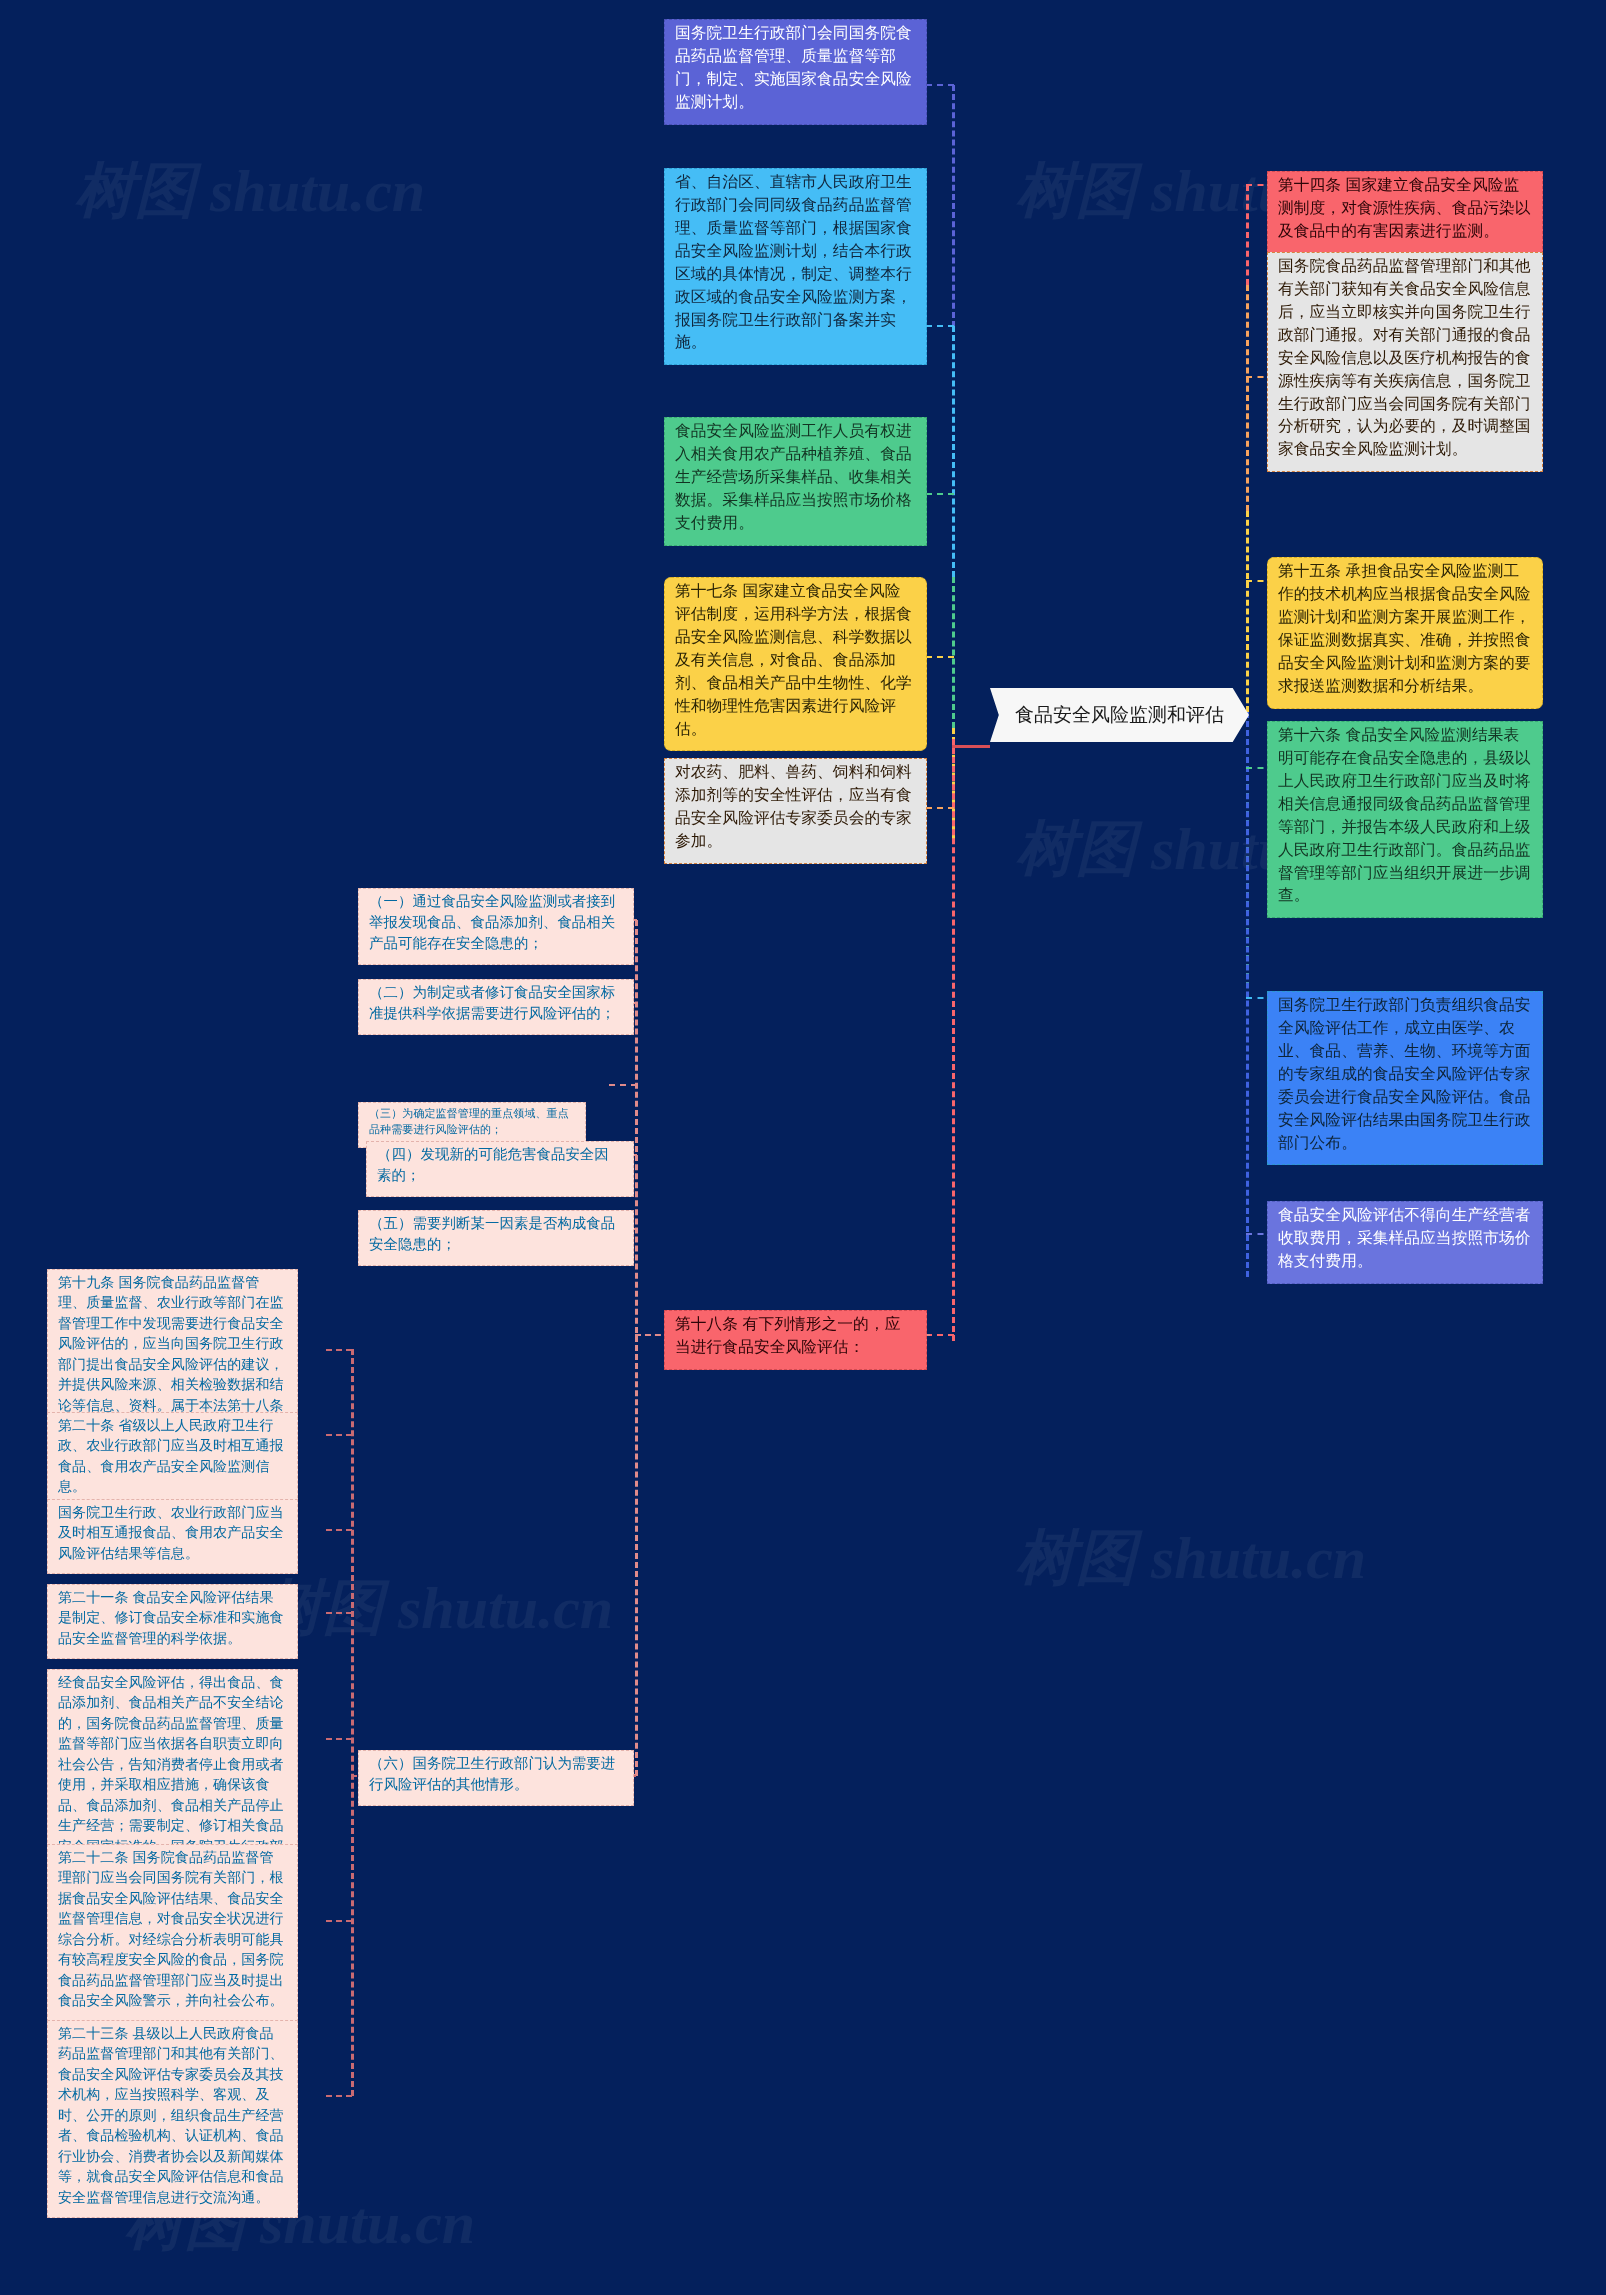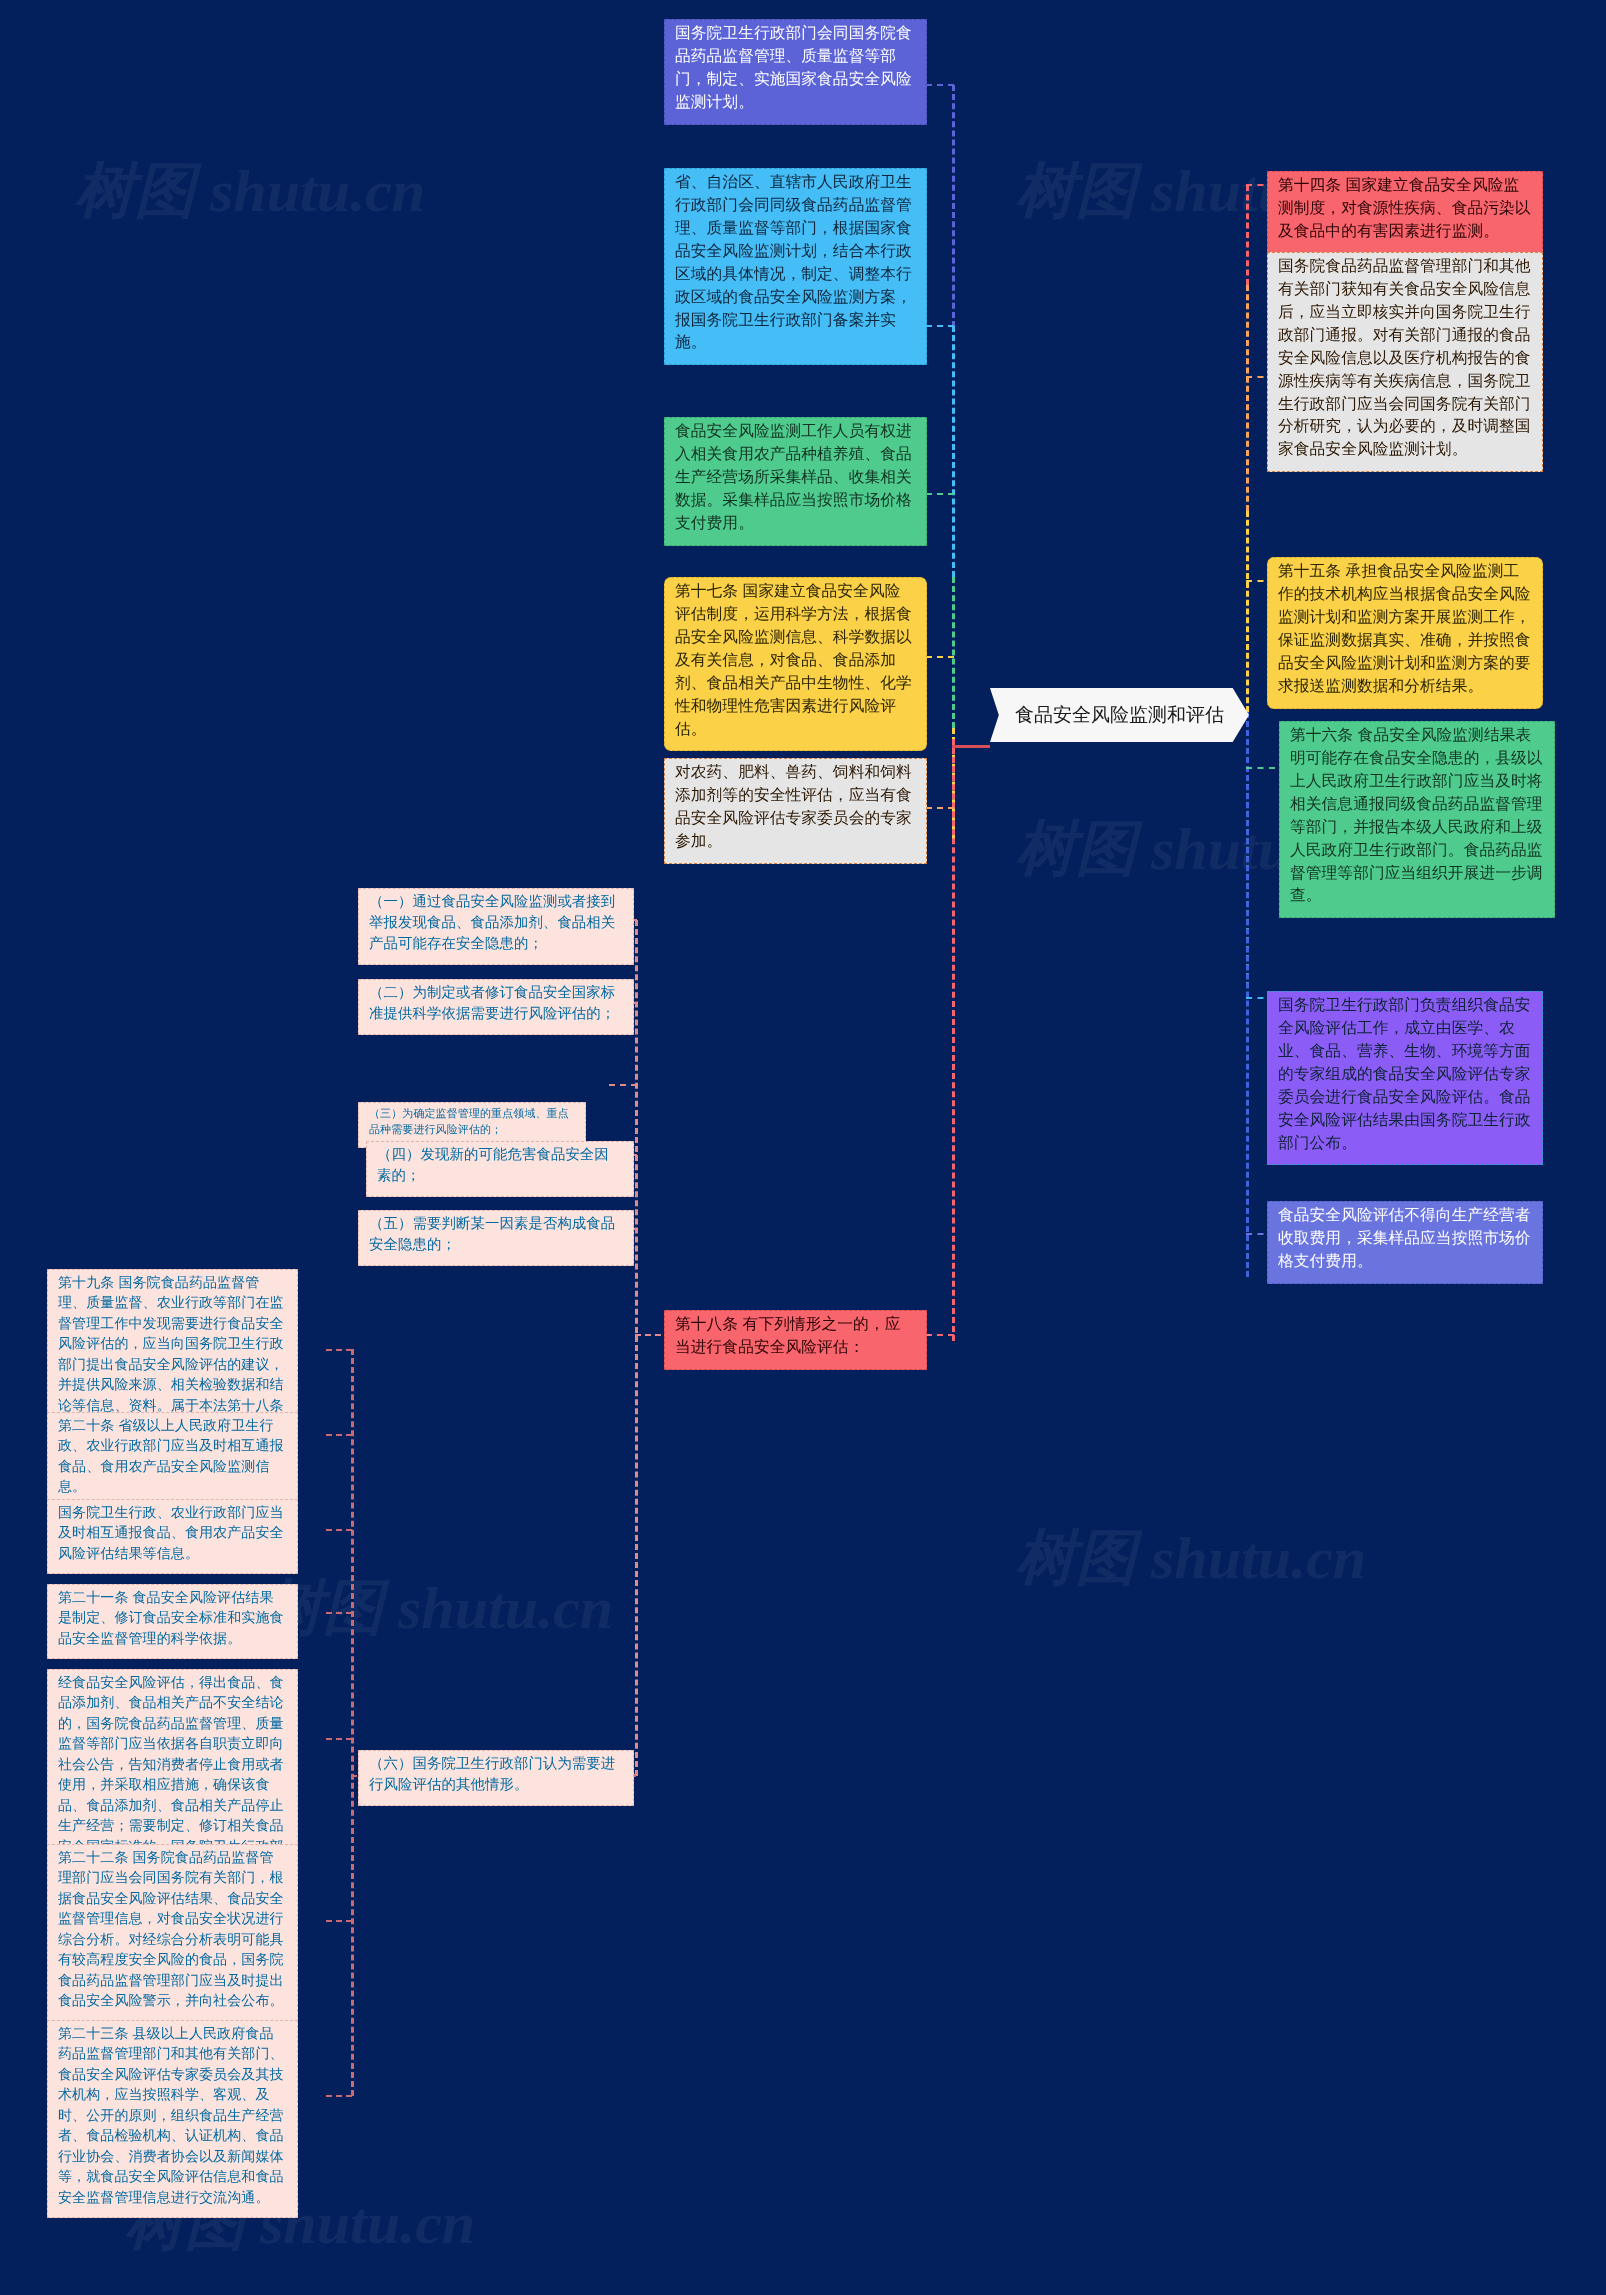--- a/index.html
+++ b/index.html
@@ -26,21 +26,21 @@
     z-index:5;
   }
   
   .c-indigo {background:#5b63d6;color:#ffffff;border-color:#4b51b5;}
   .c-skyblue{background:#45bdf6;color:#10263c;border-color:#2f9fd4;}
   .c-green  {background:#4ecb8d;color:#123322;border-color:#3aa873;}
   .c-yellow {background:#fbd148;color:#2b2405;border-color:#d9ae24;border-radius:7px;}
   .c-orange {background:#e5e5e5;color:#2c1804;border-color:#d6823e;}
   .c-red    {background:#f9656c;color:#2e0508;border-color:#d34b52;}
   .c-pink   {background:#fde3dd;color:#0369a1;border-color:#e4b3ac;}
-  .c-blue2  {background:#8b5cf6;color:#0d2336;border-color:#2c99cc;}
+  .c-blue2  {background:#3b82f6;color:#0d2336;border-color:#2c99cc;}
   .c-violet {background:#6a74de;color:#ffffff;border-color:#545ec0;}
 
   
   .center-node{
     position:absolute;z-index:20;
     background:#f7f7f7;color:#1a1a1a;
     font-size:19px;font-weight:500;
     display:flex;align-items:center;justify-content:center;
     padding:14px 25px;
     white-space:nowrap;
@@ -132,16 +132,16 @@
 <div class="node c-pink" style="left:47px;top:1412px;width:251px;font-size:14px;">第二十条 省级以上人民政府卫生行政、农业行政部门应当及时相互通报食品、食用农产品安全风险监测信息。</div>
 <div class="node c-pink" style="left:47px;top:1499px;width:251px;font-size:14px;">国务院卫生行政、农业行政部门应当及时相互通报食品、食用农产品安全风险评估结果等信息。</div>
 <div class="node c-pink" style="left:47px;top:1584px;width:251px;font-size:14px;">第二十一条 食品安全风险评估结果是制定、修订食品安全标准和实施食品安全监督管理的科学依据。</div>
 <div class="node c-pink" style="left:47px;top:1669px;width:251px;font-size:14px;">经食品安全风险评估，得出食品、食品添加剂、食品相关产品不安全结论的，国务院食品药品监督管理、质量监督等部门应当依据各自职责立即向社会公告，告知消费者停止食用或者使用，并采取相应措施，确保该食品、食品添加剂、食品相关产品停止生产经营；需要制定、修订相关食品安全国家标准的，国务院卫生行政部门应当会同国务院食品药品监督管理部门立即制定、修订。</div>
 <div class="node c-pink" style="left:47px;top:1844px;width:251px;font-size:14px;">第二十二条 国务院食品药品监督管理部门应当会同国务院有关部门，根据食品安全风险评估结果、食品安全监督管理信息，对食品安全状况进行综合分析。对经综合分析表明可能具有较高程度安全风险的食品，国务院食品药品监督管理部门应当及时提出食品安全风险警示，并向社会公布。</div>
 <div class="node c-pink" style="left:47px;top:2020px;width:251px;font-size:14px;">第二十三条 县级以上人民政府食品药品监督管理部门和其他有关部门、食品安全风险评估专家委员会及其技术机构，应当按照科学、客观、及时、公开的原则，组织食品生产经营者、食品检验机构、认证机构、食品行业协会、消费者协会以及新闻媒体等，就食品安全风险评估信息和食品安全监督管理信息进行交流沟通。</div>
 
 <div class="node c-red" style="left:1267px;top:171px;width:276px;">第十四条 国家建立食品安全风险监测制度，对食源性疾病、食品污染以及食品中的有害因素进行监测。</div>
 <div class="node c-orange" style="left:1267px;top:252px;width:276px;">国务院食品药品监督管理部门和其他有关部门获知有关食品安全风险信息后，应当立即核实并向国务院卫生行政部门通报。对有关部门通报的食品安全风险信息以及医疗机构报告的食源性疾病等有关疾病信息，国务院卫生行政部门应当会同国务院有关部门分析研究，认为必要的，及时调整国家食品安全风险监测计划。</div>
 <div class="node c-yellow" style="left:1267px;top:557px;width:276px;">第十五条 承担食品安全风险监测工作的技术机构应当根据食品安全风险监测计划和监测方案开展监测工作，保证监测数据真实、准确，并按照食品安全风险监测计划和监测方案的要求报送监测数据和分析结果。</div>
-<div class="node c-green" style="left:1267px;top:721px;width:276px;margin-left:12px;">第十六条 食品安全风险监测结果表明可能存在食品安全隐患的，县级以上人民政府卫生行政部门应当及时将相关信息通报同级食品药品监督管理等部门，并报告本级人民政府和上级人民政府卫生行政部门。食品药品监督管理等部门应当组织开展进一步调查。</div>
+<div class="node c-green" style="left:1267px;top:721px;width:276px;">第十六条 食品安全风险监测结果表明可能存在食品安全隐患的，县级以上人民政府卫生行政部门应当及时将相关信息通报同级食品药品监督管理等部门，并报告本级人民政府和上级人民政府卫生行政部门。食品药品监督管理等部门应当组织开展进一步调查。</div>
 <div class="node c-blue2" style="left:1267px;top:991px;width:276px;">国务院卫生行政部门负责组织食品安全风险评估工作，成立由医学、农业、食品、营养、生物、环境等方面的专家组成的食品安全风险评估专家委员会进行食品安全风险评估。食品安全风险评估结果由国务院卫生行政部门公布。</div>
 <div class="node c-violet" style="left:1267px;top:1201px;width:276px;">食品安全风险评估不得向生产经营者收取费用，采集样品应当按照市场价格支付费用。</div>
 
 
 </body></html>

